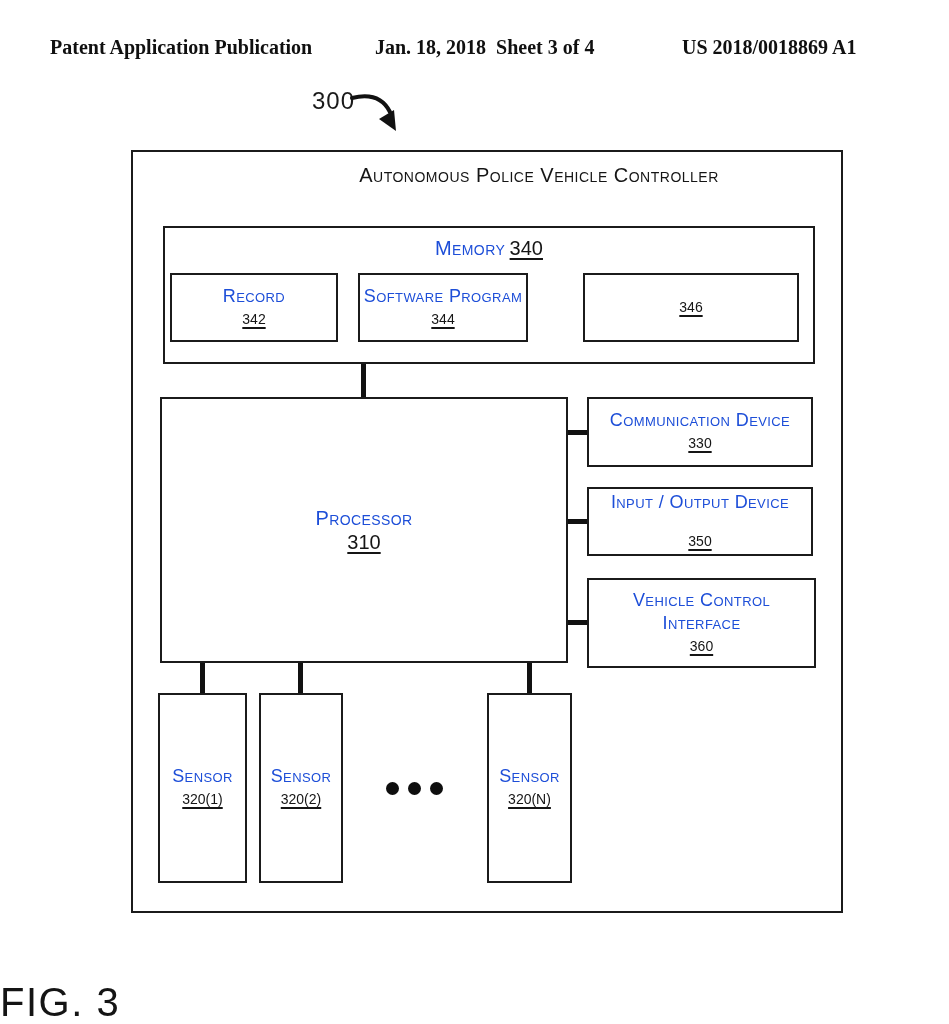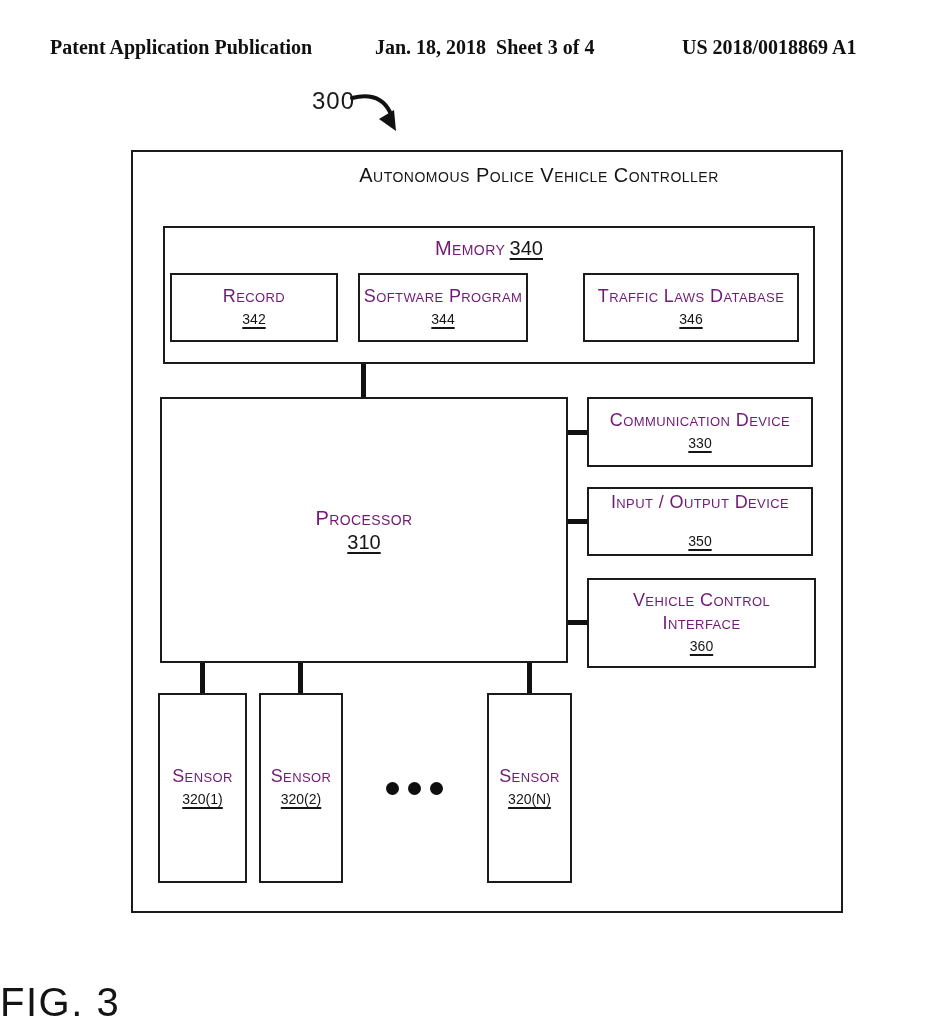--- a/index.html
+++ b/index.html
@@ -21,21 +21,21 @@
   .fig-ref{font-size:24px;letter-spacing:1px;color:#1a1a1a;}
   
   .box{
     position:absolute;box-sizing:border-box;
     border:2px solid #1b1b1b;background:#ffffff;
     display:flex;flex-direction:column;align-items:center;justify-content:center;
     text-align:center;
   }
   .lbl{
     font-variant:small-caps;letter-spacing:.4px;
-    font-size:18px;line-height:23px;color:#701a75;
+    font-size:18px;line-height:23px;color:#1d4ed8;
   }
   .lbl-lg{font-size:20px;line-height:24px;}
   .ref{
     font-size:14px;line-height:23px;color:#151515;
     text-decoration:underline;
     text-decoration-thickness:1.5px;
     text-underline-offset:3px;
   }
   .ref-lg{font-size:20px;line-height:25px;}
   .narrow{max-width:178px;}
@@ -83,21 +83,20 @@
   <div class="lbl">Record</div>
   <div class="ref">342</div>
 </div>
 
 <div class="box" style="left:358px;top:273px;width:170px;height:69px;">
   <div class="lbl">Software Program</div>
   <div class="ref">344</div>
 </div>
 
 <div class="box" style="left:583px;top:273px;width:216px;height:69px;">
-  <div class="lbl">Traffic Laws Database</div>
   <div class="ref">346</div>
 </div>
 
 <div class="conn" style="left:361px;top:364px;width:5px;height:33px;"></div>
 
 <div class="box" style="left:160px;top:397px;width:408px;height:266px;">
   <div class="lbl lbl-lg">Processor</div>
   <div class="ref ref-lg">310</div>
 </div>
 

